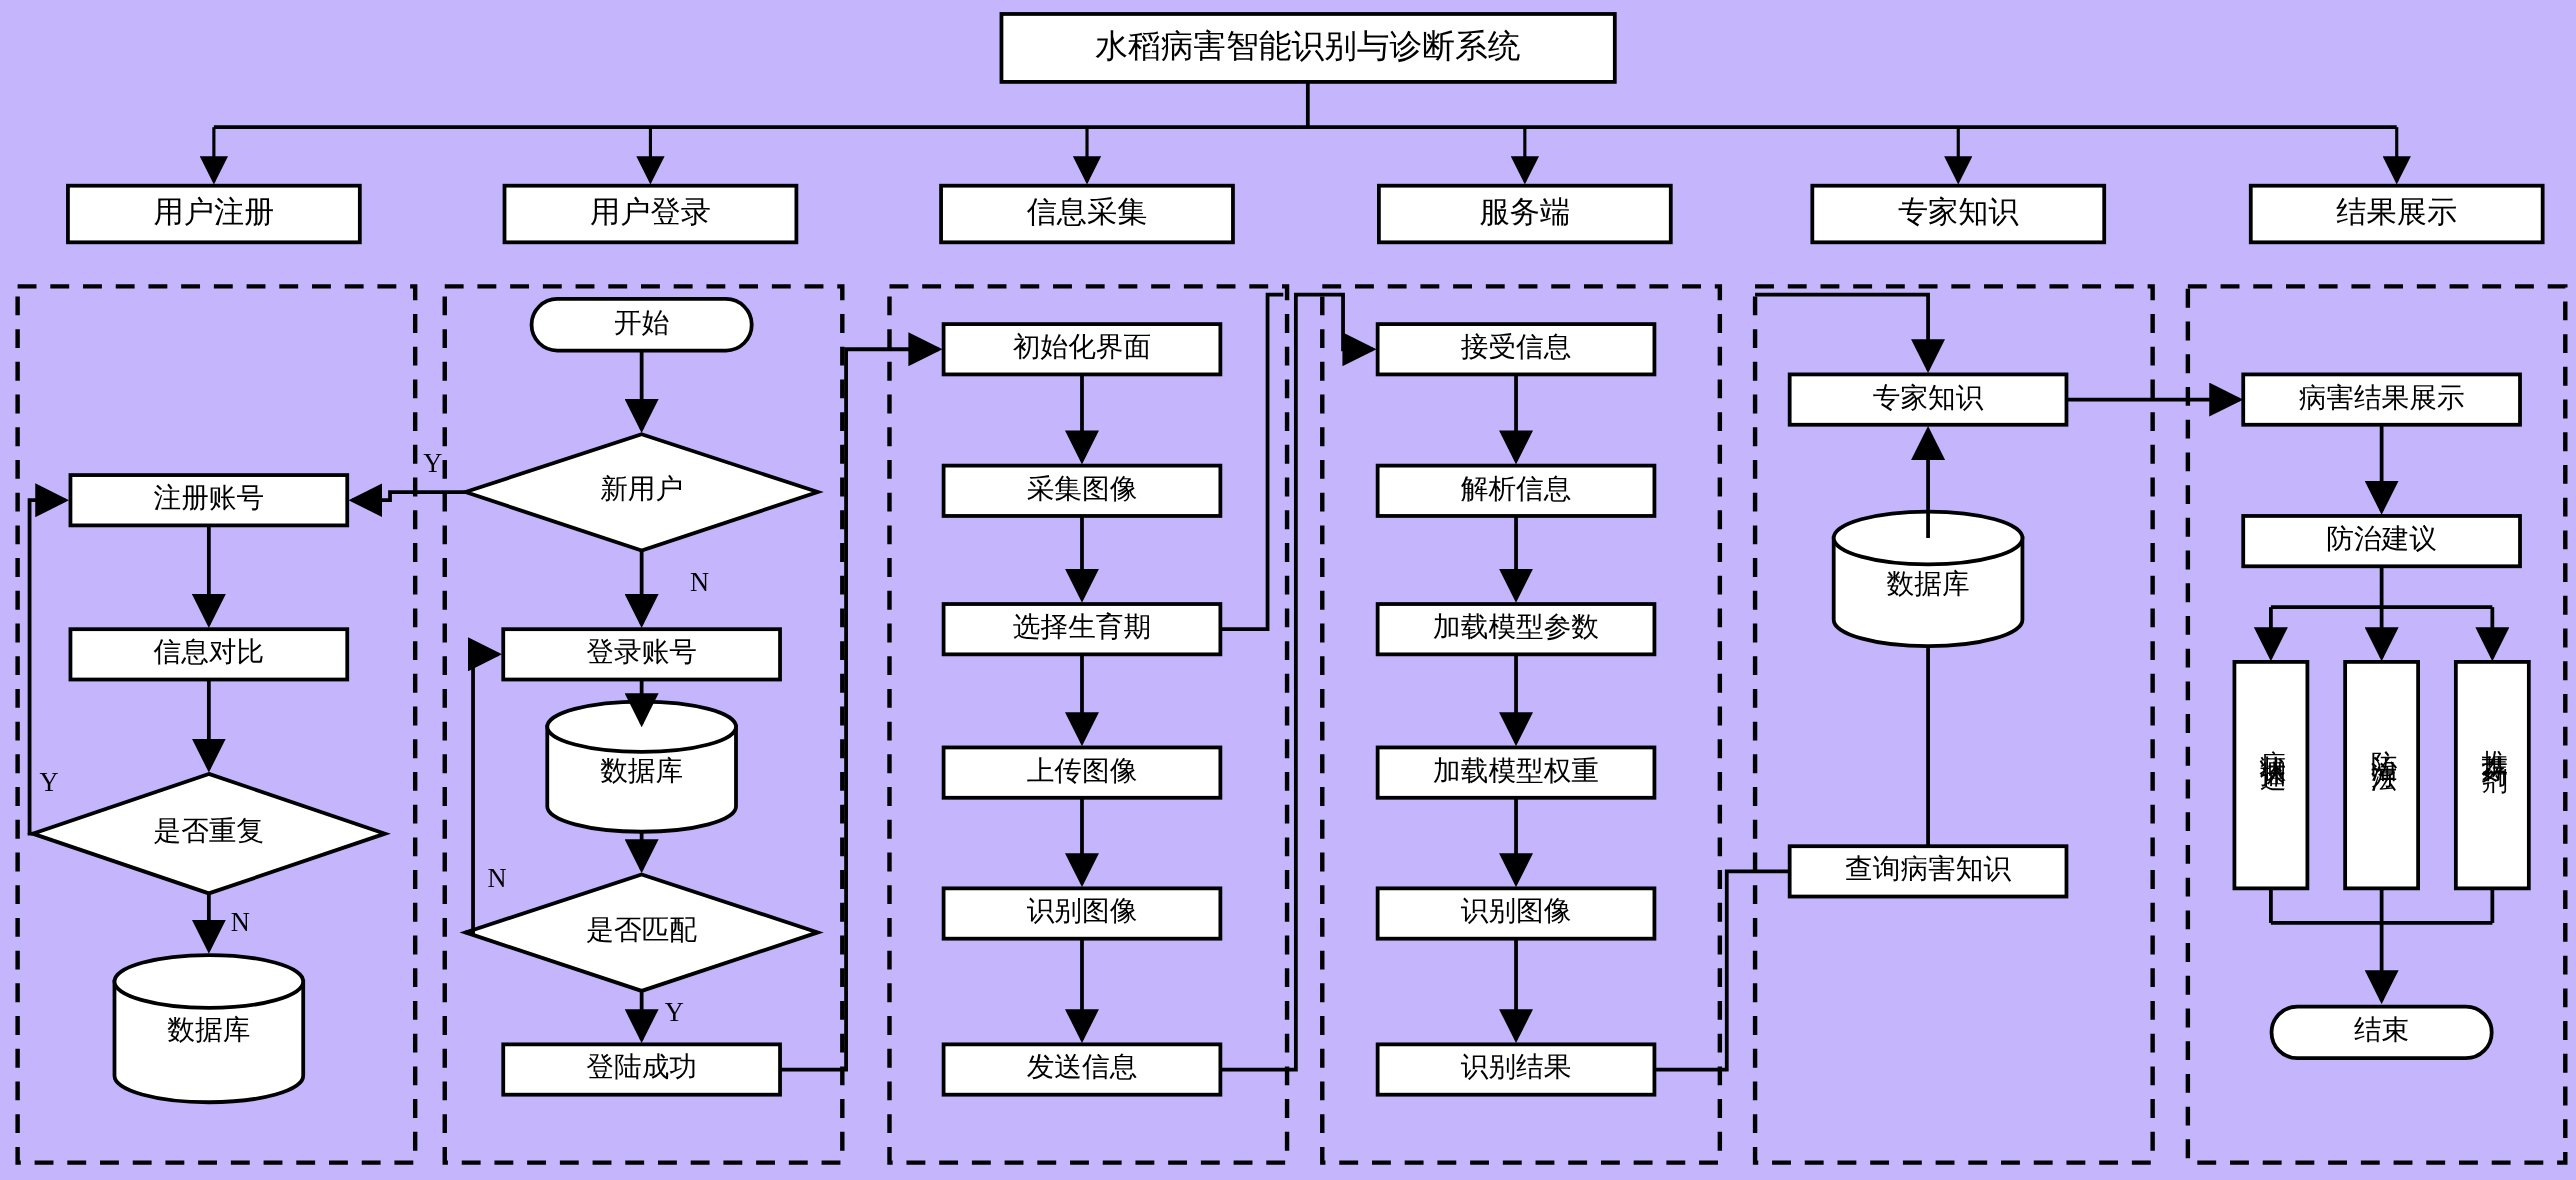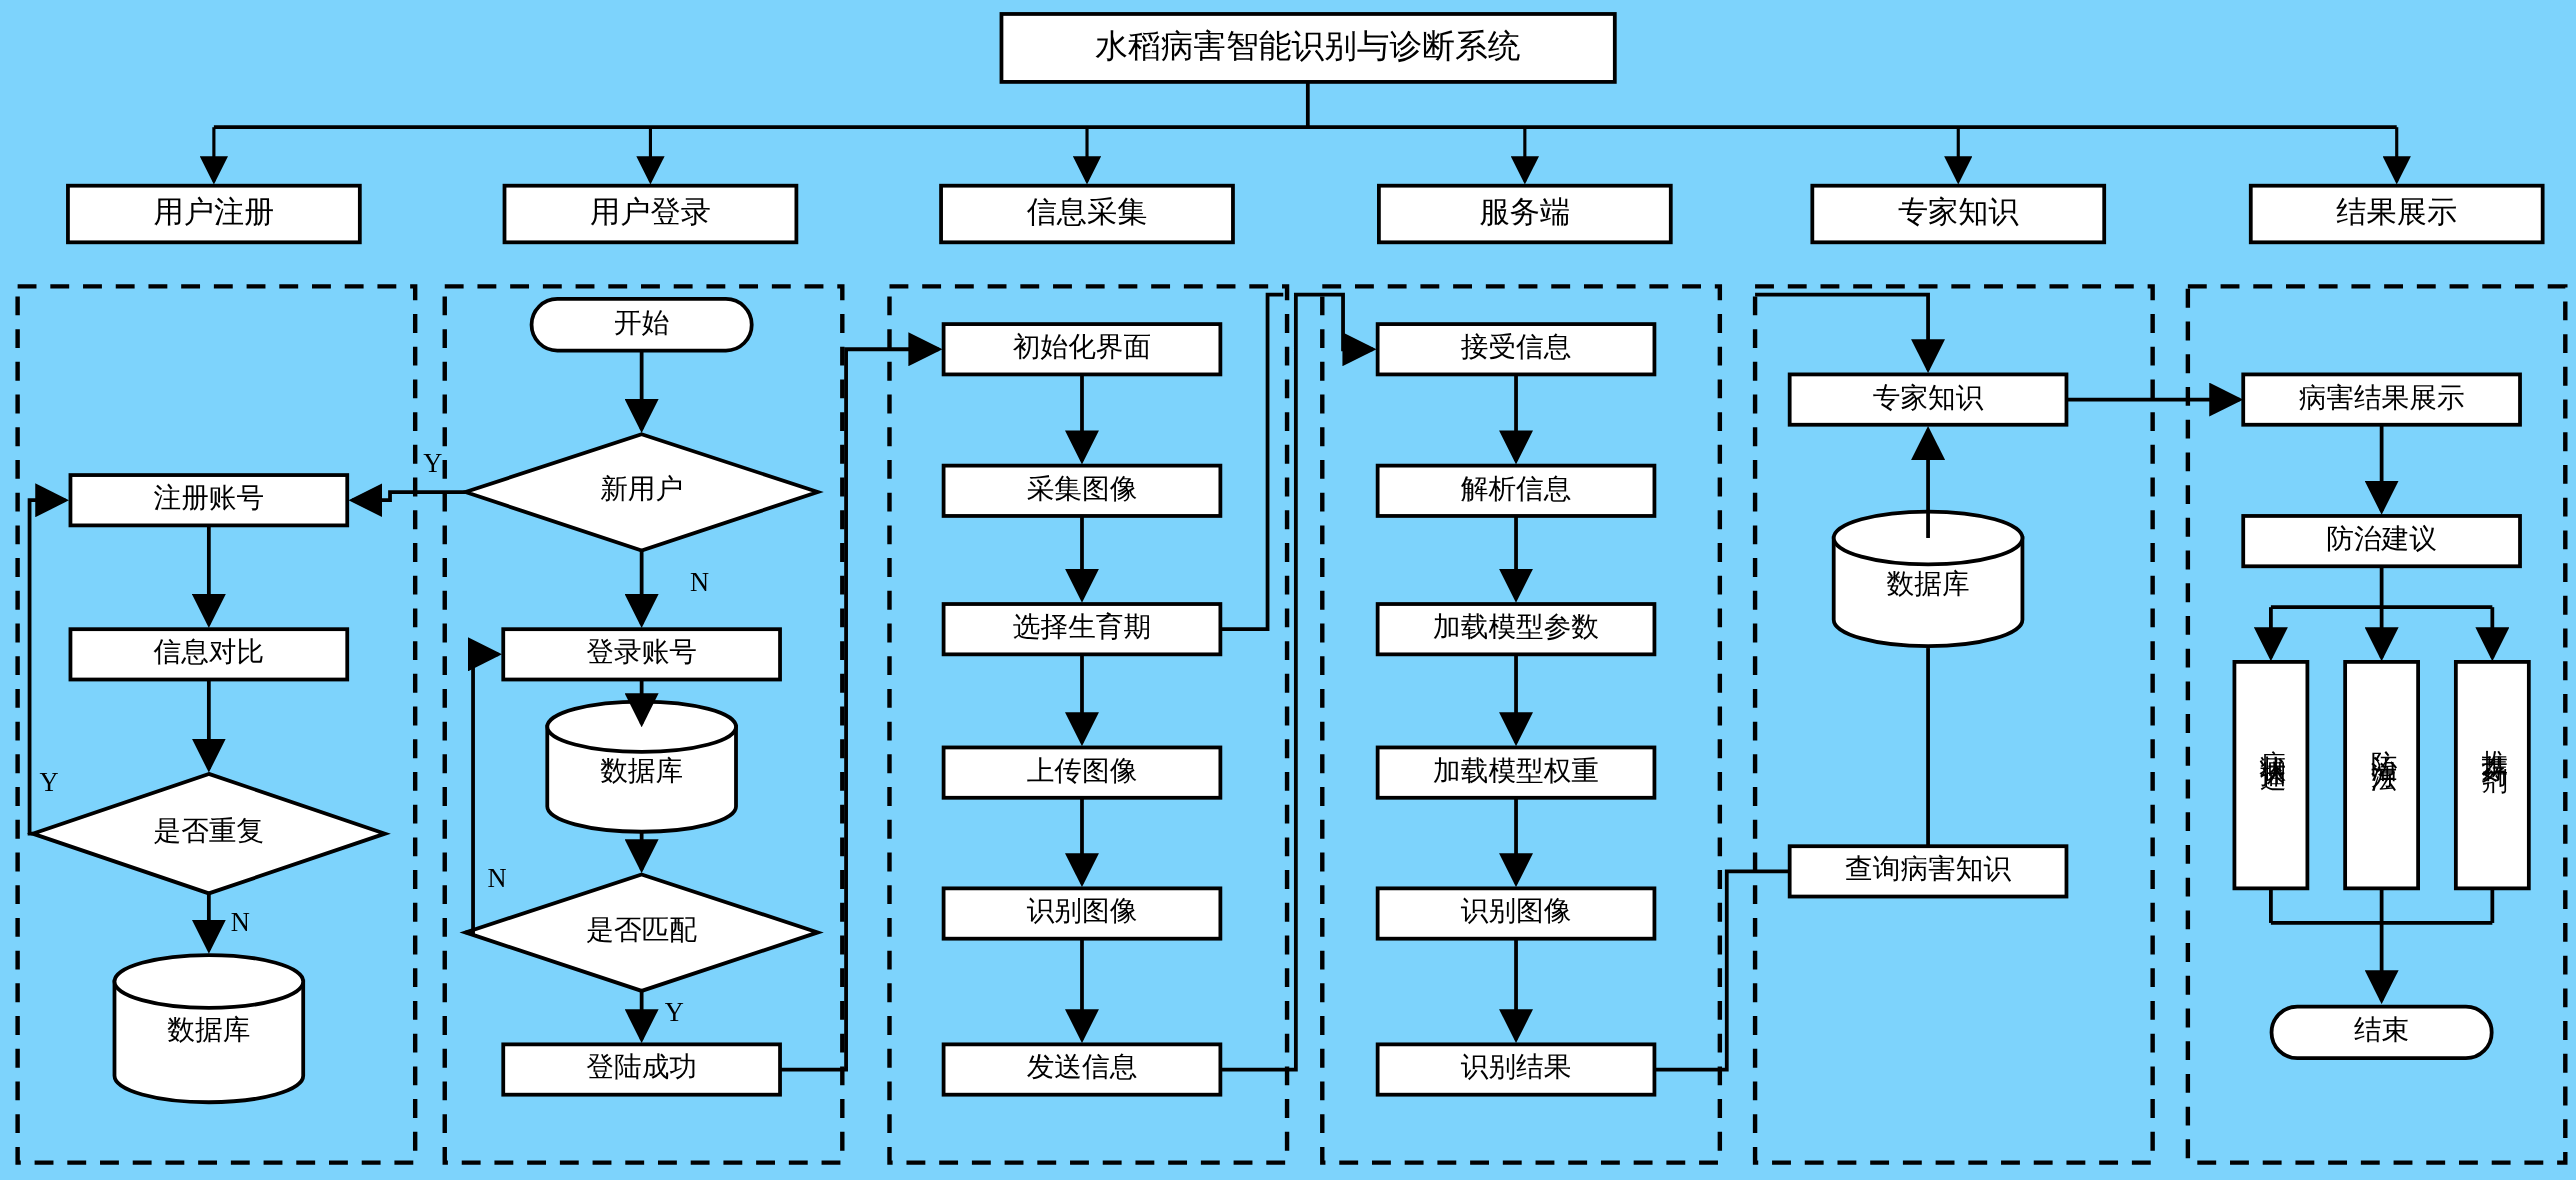--- a/index.html
+++ b/index.html
@@ -1,16 +1,16 @@
 <!DOCTYPE html>
 <html style="font-size:10px"><head>
 <meta charset="utf-8">
 <style>
   html,body{margin:0;padding:0;background:#ffffff;}
-  #root{position:relative;width:2576px;height:1181px;background:#7dd3fc;
+  #root{position:relative;width:2576px;height:1181px;background:#c4b5fd;
         font-family:"Liberation Serif","DejaVu Serif",serif;}
   svg{position:absolute;left:0;top:0;width:2576px;height:1181px;}
   .node-text{font-family:"Liberation Serif","DejaVu Serif",serif;fill:#000;
              text-anchor:middle;dominant-baseline:middle;}
   .t-title{font-size:52px;}
   .t-mod{font-size:48px;}
   .t-box{font-size:44px;}
   .t-label{font-size:42px;font-family:"Liberation Serif","DejaVu Serif",serif;}
   .t-vert{font-size:42px;}
 </style>

